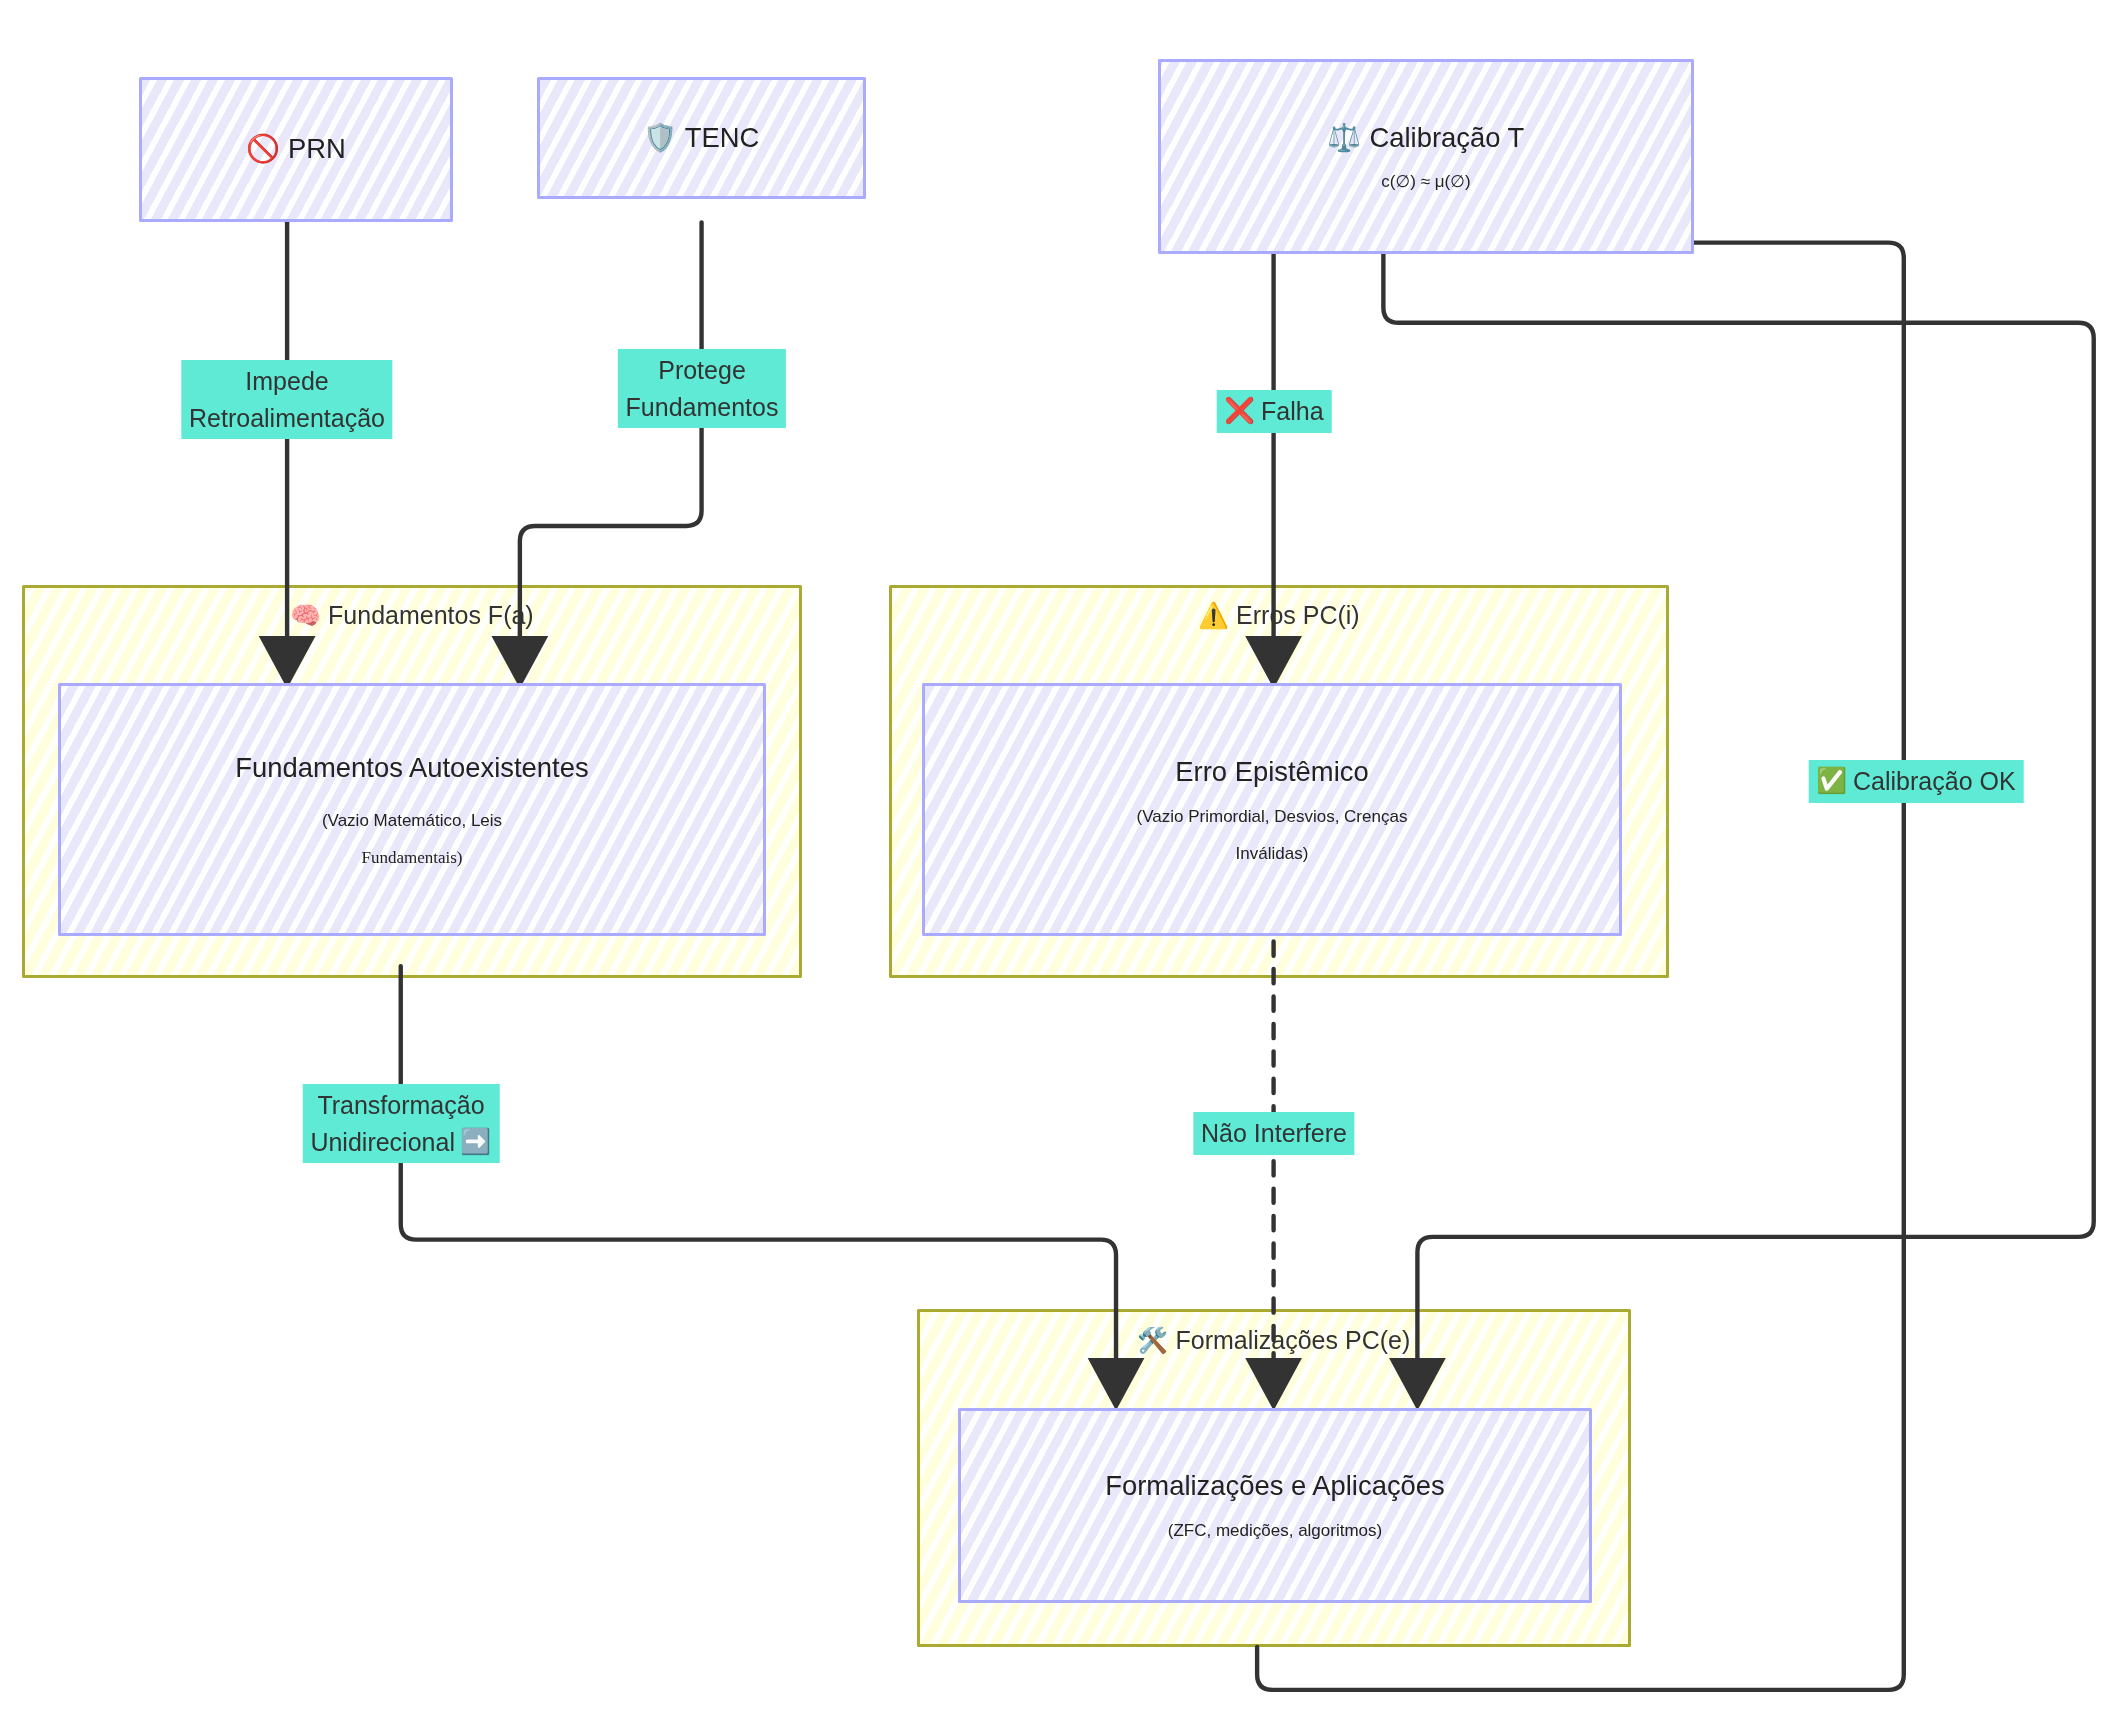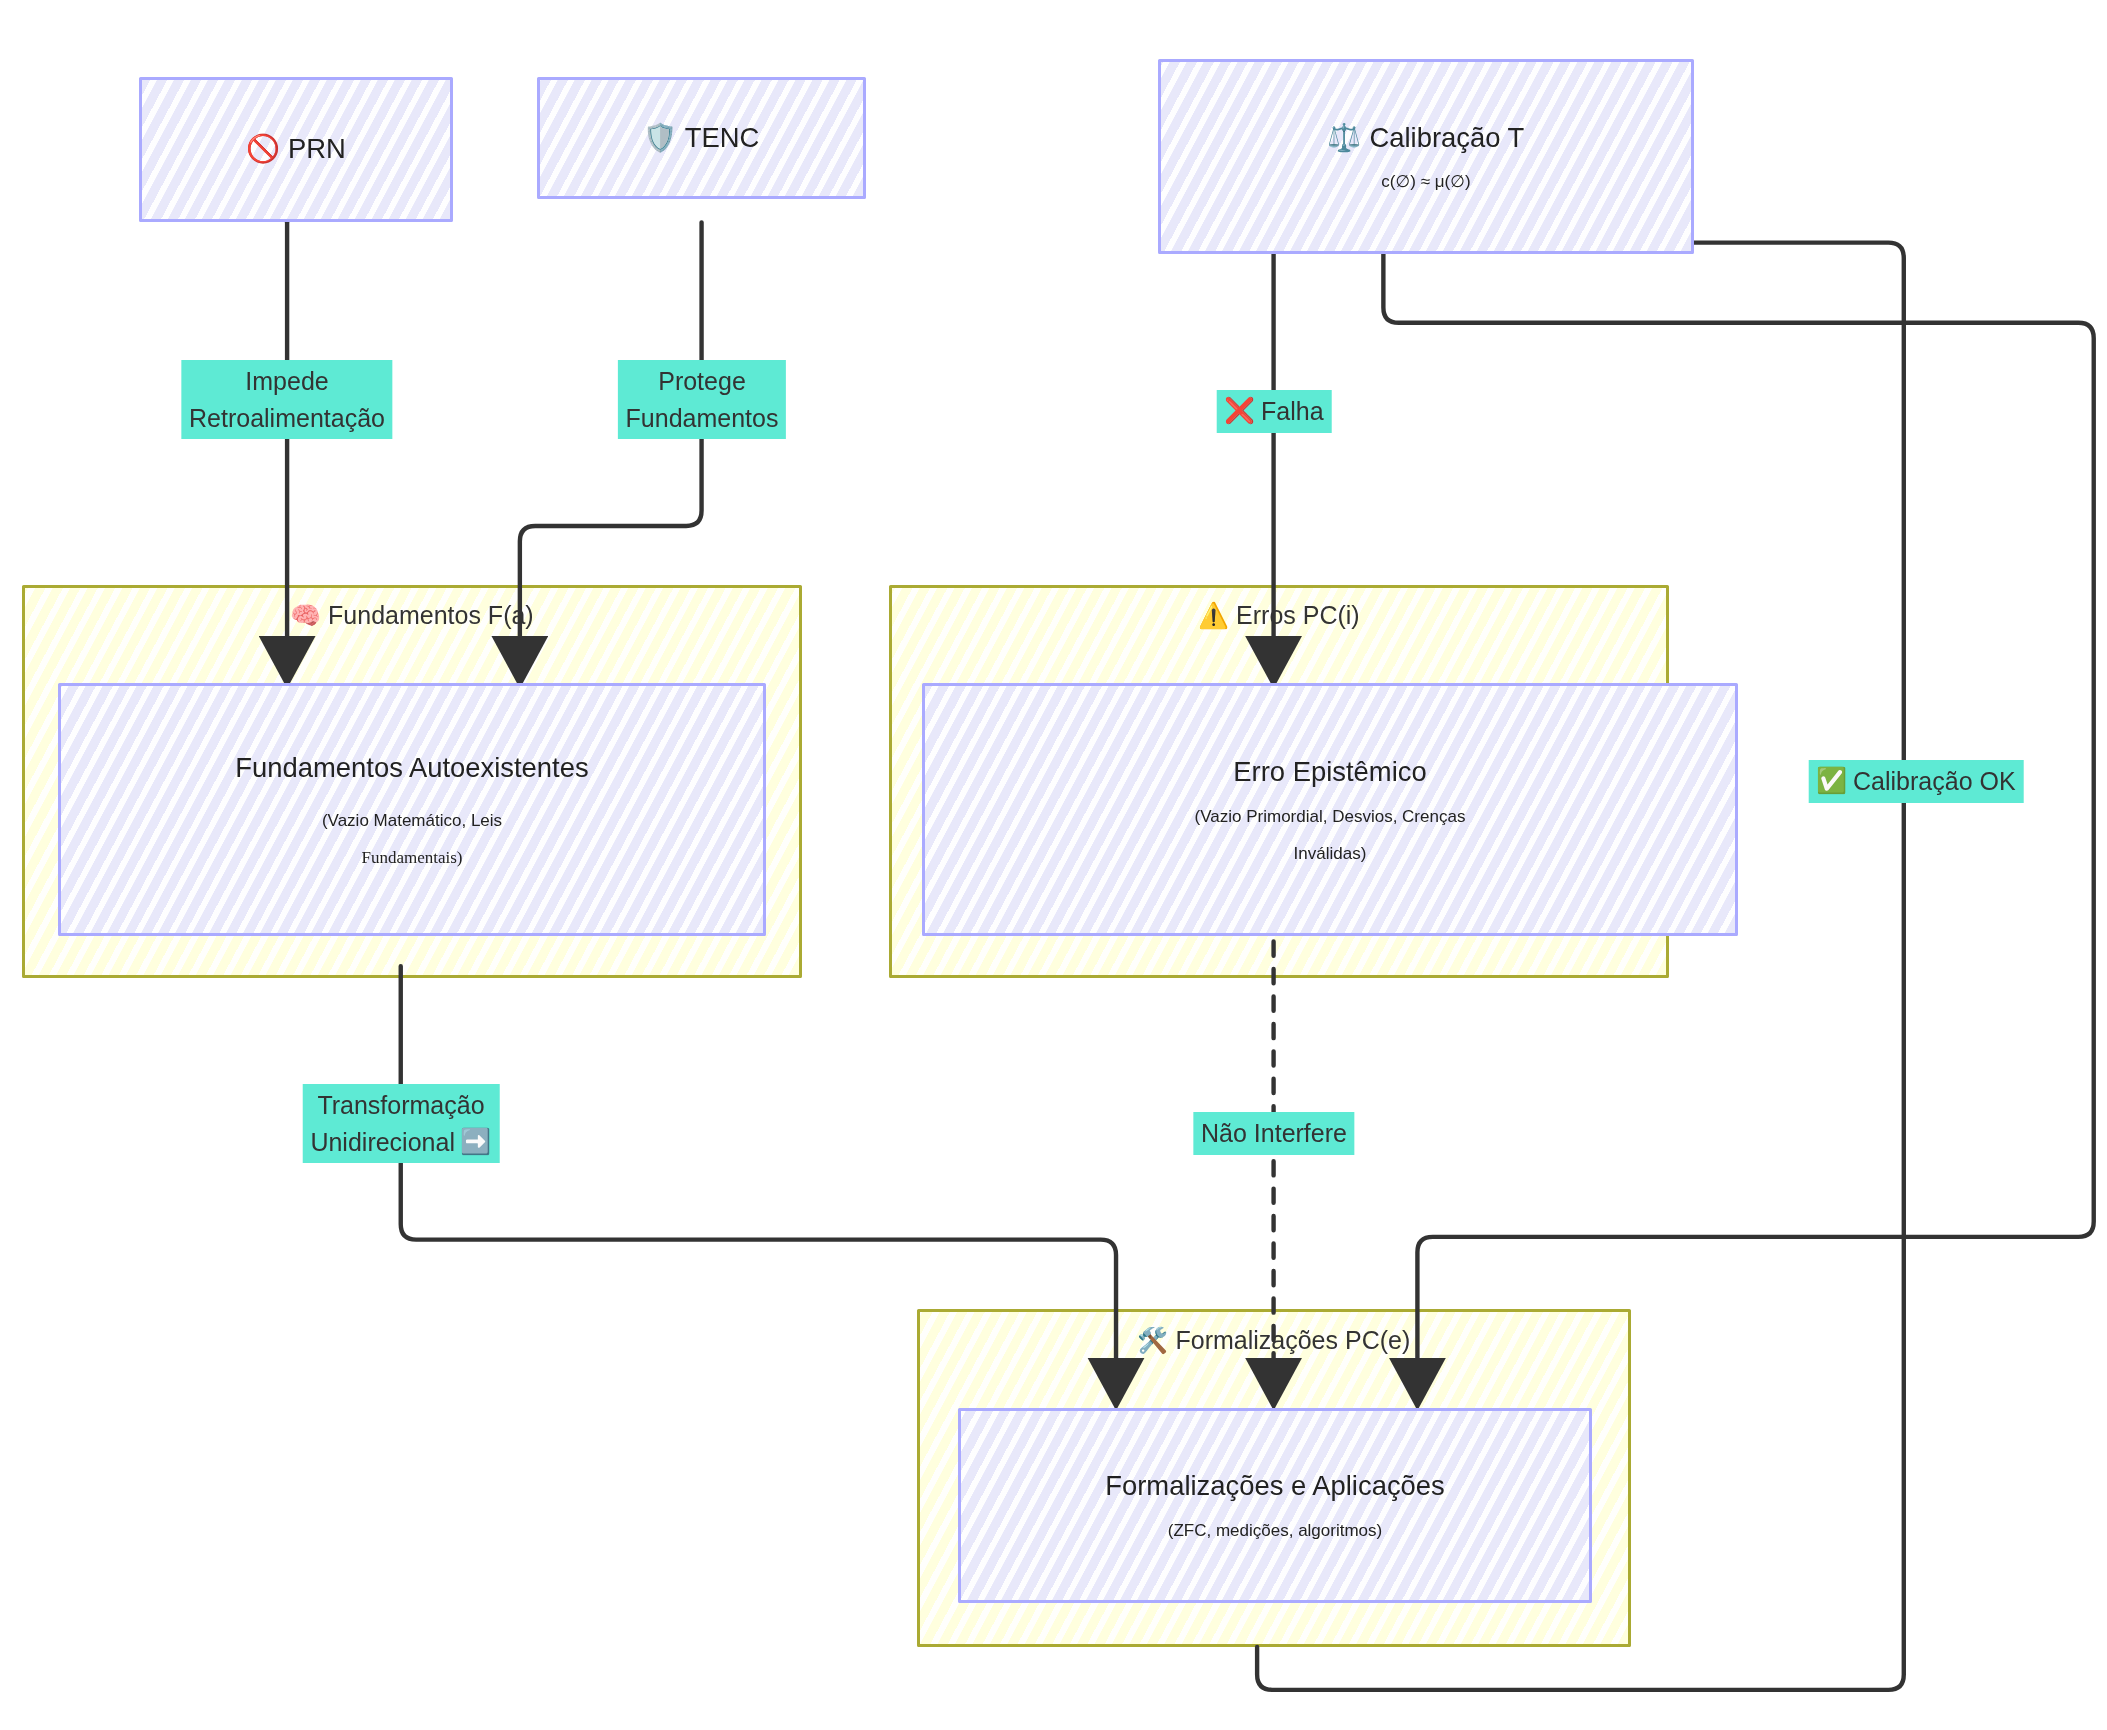--- a/index.html
+++ b/index.html
@@ -151,41 +151,41 @@
     </span>
     <span class="ln t-sub">c(∅) ≈ μ(∅)</span>
   </div>
 
   <div class="node" style="left:58px;top:683px;width:708px;height:253px;">
     <span class="ln t-big">Fundamentos Autoexistentes</span>
     <span class="ln t-sub" style="margin-top:21px;">(Vazio Matemático, Leis</span>
     <span class="ln t-sub" style="margin-top:13px;font-family:Liberation Serif, serif;">Fundamentais)</span>
   </div>
 
-  <div class="node" style="left:922px;top:683px;width:816px;height:253px;">
+  <div class="node" style="left:922px;top:683px;width:700px;height:253px;">
     <span class="ln t-big">Erro Epistêmico</span>
     <span class="ln t-sub" style="margin-top:13px;">(Vazio Primordial, Desvios, Crenças</span>
     <span class="ln t-sub" style="margin-top:13px;">Inválidas)</span>
   </div>
 
   <div class="node" style="left:958px;top:1408px;width:634px;height:195px;">
     <span class="ln t-big">Formalizações e Aplicações</span>
     <span class="ln t-sub" style="margin-top:13px;">(ZFC, medições, algoritmos)</span>
   </div>
 
   <div class="elabel" style="left:287px;top:360px;">
     <span class="row">
         <span>Impede</span>
       </span>
     <span class="row">
         <span>Retroalimentação</span>
       </span>
   </div>
 
-  <div class="elabel" style="left:702px;top:360px;">
+  <div class="elabel" style="left:702px;top:349px;">
     <span class="row">
         <span>Protege</span>
       </span>
     <span class="row">
         <span>Fundamentos</span>
       </span>
   </div>
 
   <div class="elabel" style="left:1274px;top:390px;">
     <span class="row">

